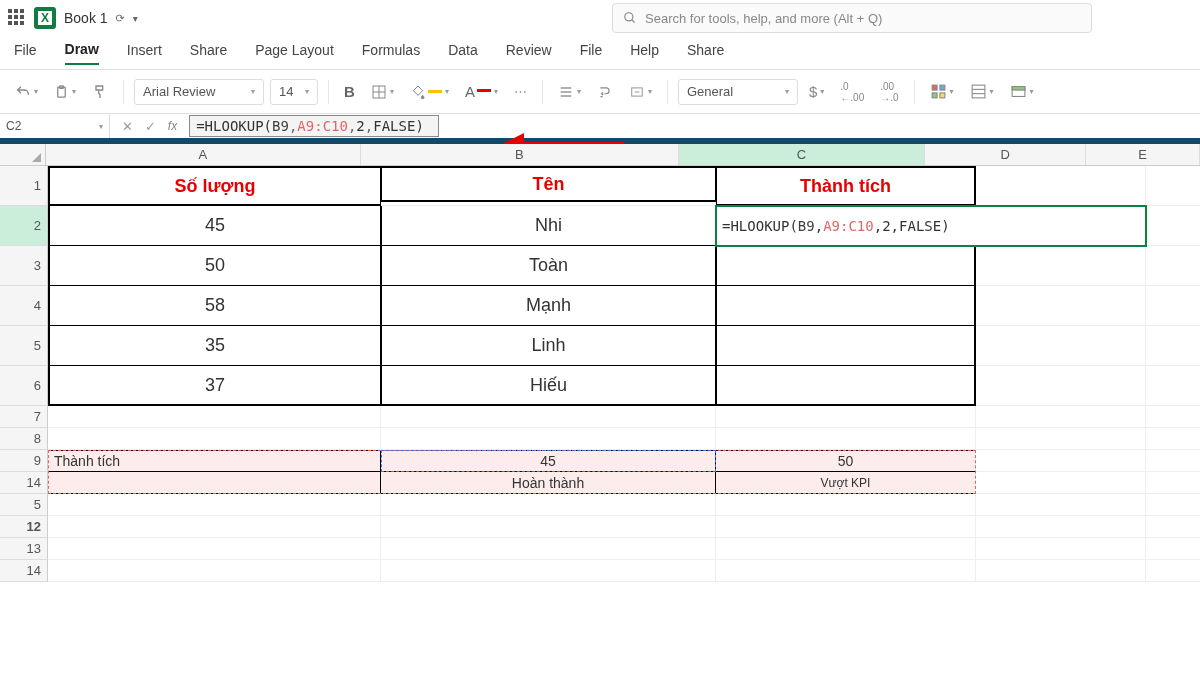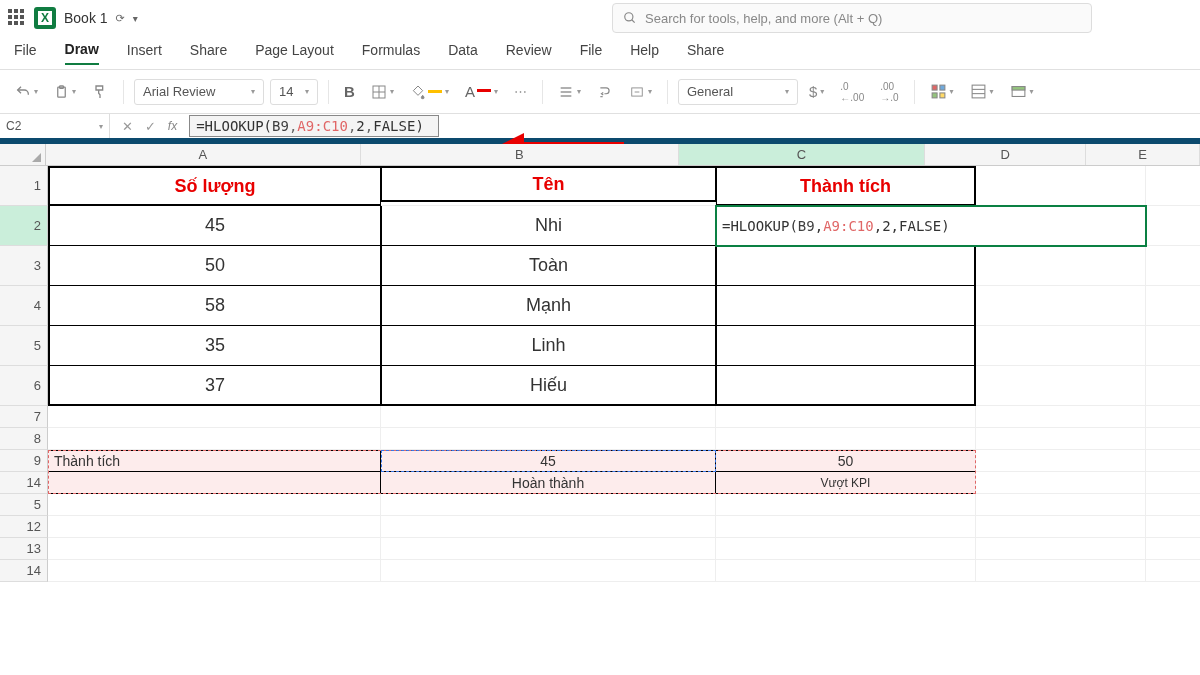--- a/index.html
+++ b/index.html
@@ -265,21 +265,21 @@
       <div class="rowh sel" style="height: 40px;">2</div>
       <div class="rowh" style="height: 40px;">3</div>
       <div class="rowh" style="height: 40px;">4</div>
       <div class="rowh" style="height: 40px;">5</div>
       <div class="rowh" style="height: 40px;">6</div>
       <div class="rowh" style="height: 22px;">7</div>
       <div class="rowh" style="height: 22px;">8</div>
       <div class="rowh" style="height: 22px;">9</div>
       <div class="rowh" style="height: 22px;">14</div>
       <div class="rowh" style="height: 22px;">5</div>
-      <div class="rowh" style="height: 22px;">12</div>
+      <div class="rowh" style="height: 22px; font-weight: bold;">12</div>
       <div class="rowh" style="height: 22px;">13</div>
       <div class="rowh" style="height: 22px;">14</div>
     </div>
   <div class="cells" id="cells">
       <div class="cell " style="left: 0px; top: 0px; width: 333px; height: 40px; z-index: 0;"></div>
       <div class="cell " style="left: 0px; top: 40px; width: 333px; height: 40px; z-index: 0;"></div>
       <div class="cell " style="left: 0px; top: 80px; width: 333px; height: 40px; z-index: 0;"></div>
       <div class="cell " style="left: 0px; top: 120px; width: 333px; height: 40px; z-index: 0;"></div>
       <div class="cell " style="left: 0px; top: 160px; width: 333px; height: 40px; z-index: 0;"></div>
       <div class="cell " style="left: 0px; top: 200px; width: 333px; height: 40px; z-index: 0;"></div>

